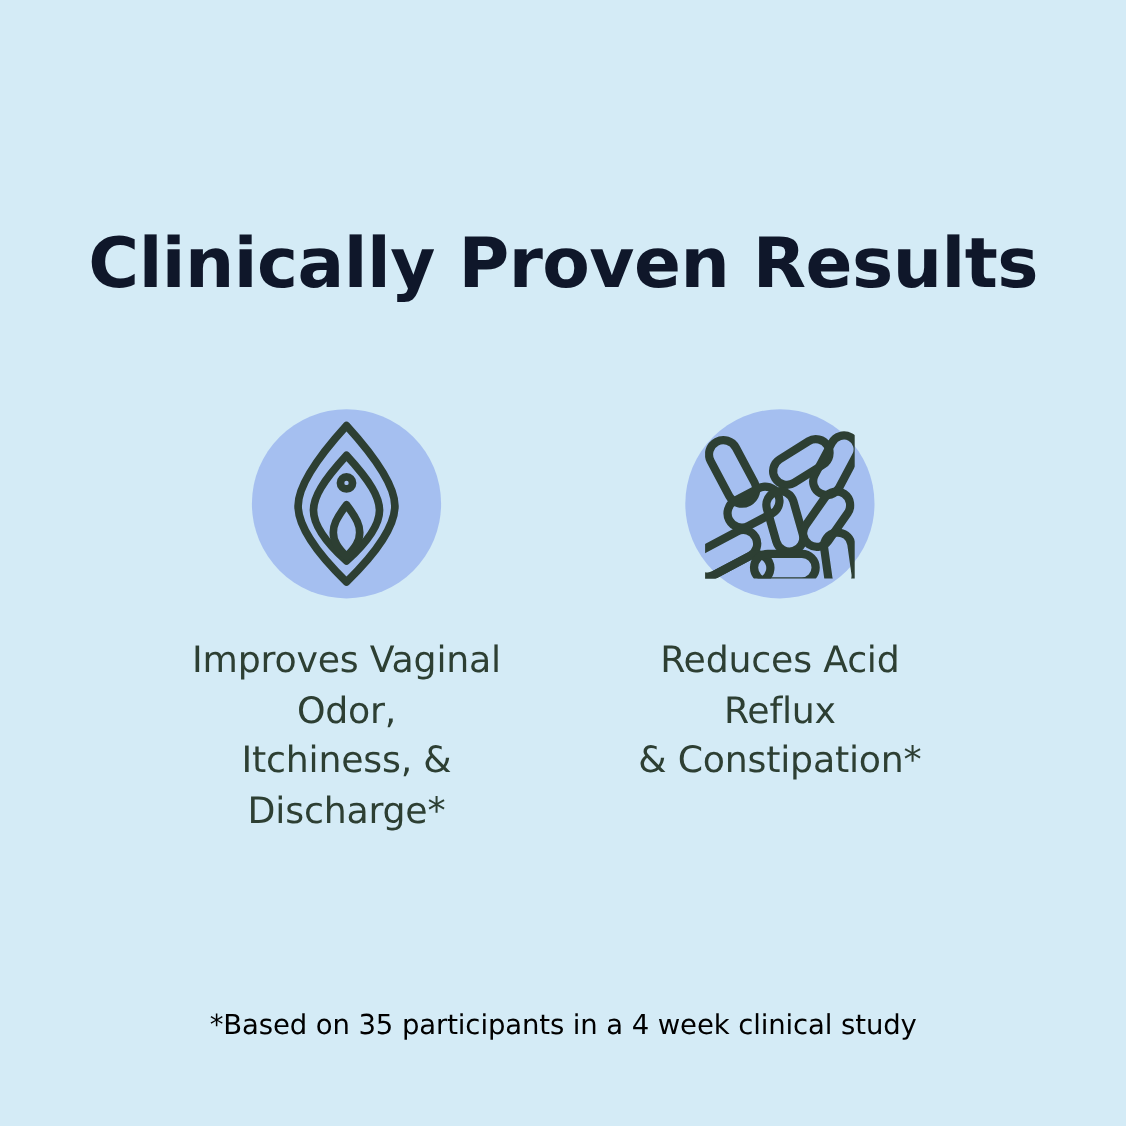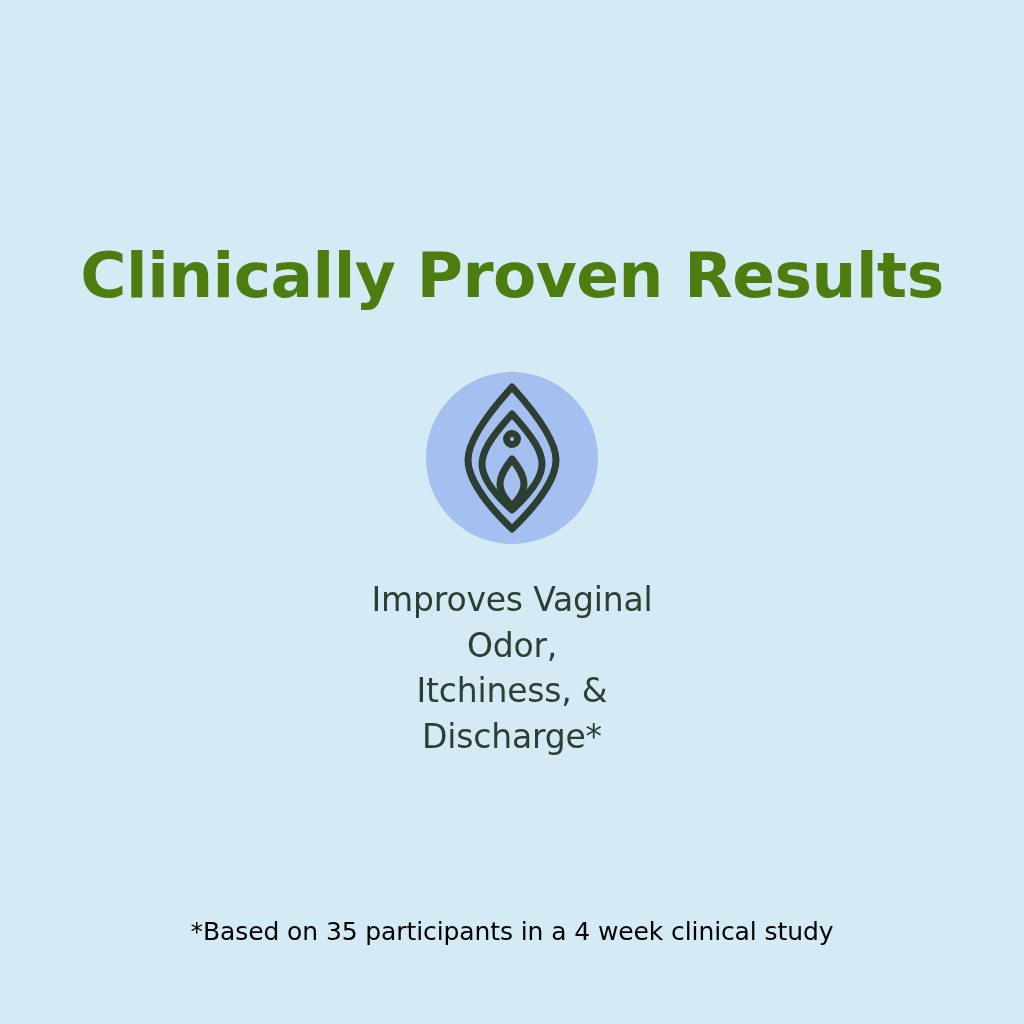--- a/index.html
+++ b/index.html
@@ -26,24 +26,23 @@
   .title {
     position: absolute;
     top: 206px;
     left: 0;
     width: 1024px;
     text-align: center;
     font-family: "DejaVu Sans", sans-serif;
     font-size: 63px;
     font-weight: 700;
     letter-spacing: -0.5px;
-    color: #4d7c0f;
+    color: #0f172a;
     line-height: 1.08;
     white-space: nowrap;
-    margin-top: 36px;
   }
 
   
   .benefits {
     position: absolute;
     top: 372px;
     left: 0;
     width: 1024px;
     display: flex;
     justify-content: center;
@@ -124,18 +123,48 @@
                      C 48 116, 44 110, 44 102 C 44 96, 46 90, 56 77 Z"></path>
 
             <circle cx="56" cy="57" r="5.5"></circle>
           </svg>
         </span>
       </div>
       <div class="benefit-caption">Improves Vaginal Odor,
 Itchiness, &amp; Discharge*</div>
     </div>
 
+    <div class="benefit">
+      <div class="icon-circle">
+        <span>
+          <svg width="136" height="136" viewBox="0 0 136 136" fill="none" stroke="#2d3f33" stroke-width="7.5" stroke-linejoin="round">
+
+            <rect x="12" y="8" width="26" height="62" rx="13" ry="13" transform="rotate(-28 25 39)"></rect>
+
+            <rect x="31" y="46" width="26" height="50" rx="13" ry="13" transform="rotate(-118 44 71)"></rect>
+
+            <rect x="75" y="2" width="25" height="56" rx="12.5" ry="12.5" transform="rotate(-122 87.5 30)"></rect>
+
+            <rect x="106" y="4" width="25" height="58" rx="12.5" ry="12.5" transform="rotate(28 118.5 33)"></rect>
+
+            <rect x="60" y="56" width="25" height="56" rx="12.5" ry="12.5" transform="rotate(-16 72.5 84)"></rect>
+
+            <rect x="98" y="54" width="25" height="56" rx="12.5" ry="12.5" transform="rotate(35 110.5 82)"></rect>
+
+            <rect x="110" y="94" width="25" height="52" rx="12.5" ry="12.5" transform="rotate(-8 122.5 120)"></rect>
+
+            <rect x="6" y="82" width="25" height="62" rx="12.5" ry="12.5" transform="rotate(-118 18.5 113)"></rect>
+
+            <rect x="18" y="104" width="25" height="62" rx="12.5" ry="12.5" transform="rotate(-118 30.5 135)"></rect>
+
+            <rect x="60" y="98" width="25" height="56" rx="12.5" ry="12.5" transform="rotate(-90 72.5 126)"></rect>
+          </svg>
+        </span>
+      </div>
+      <div class="benefit-caption">Reduces Acid Reflux
+&amp; Constipation*</div>
+    </div>
 
   </div>
 
   <div class="footnote">*Based on 35 participants in a 4 week clinical study</div>
 
 </div>
 
 </body></html>

